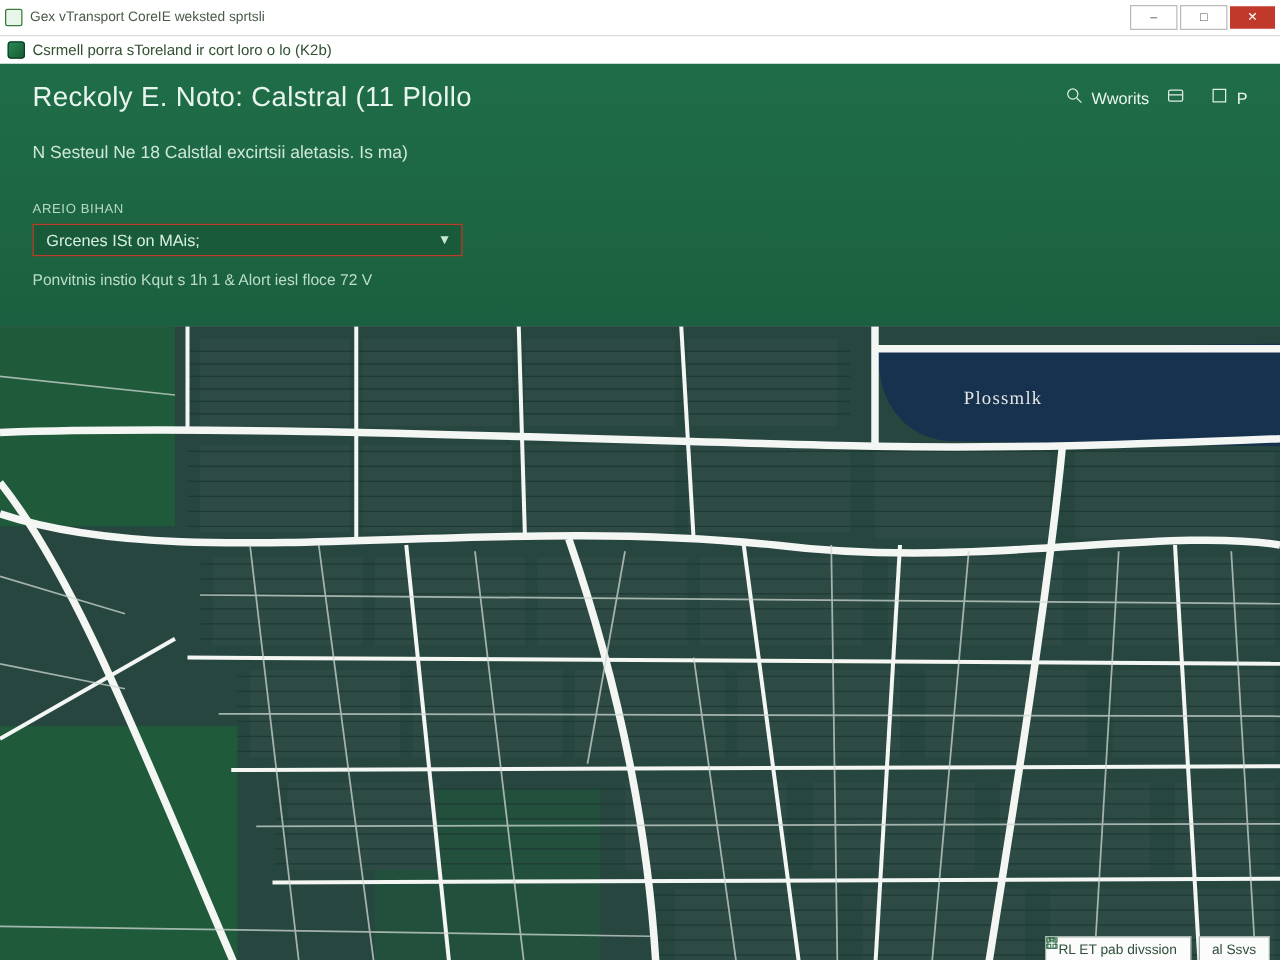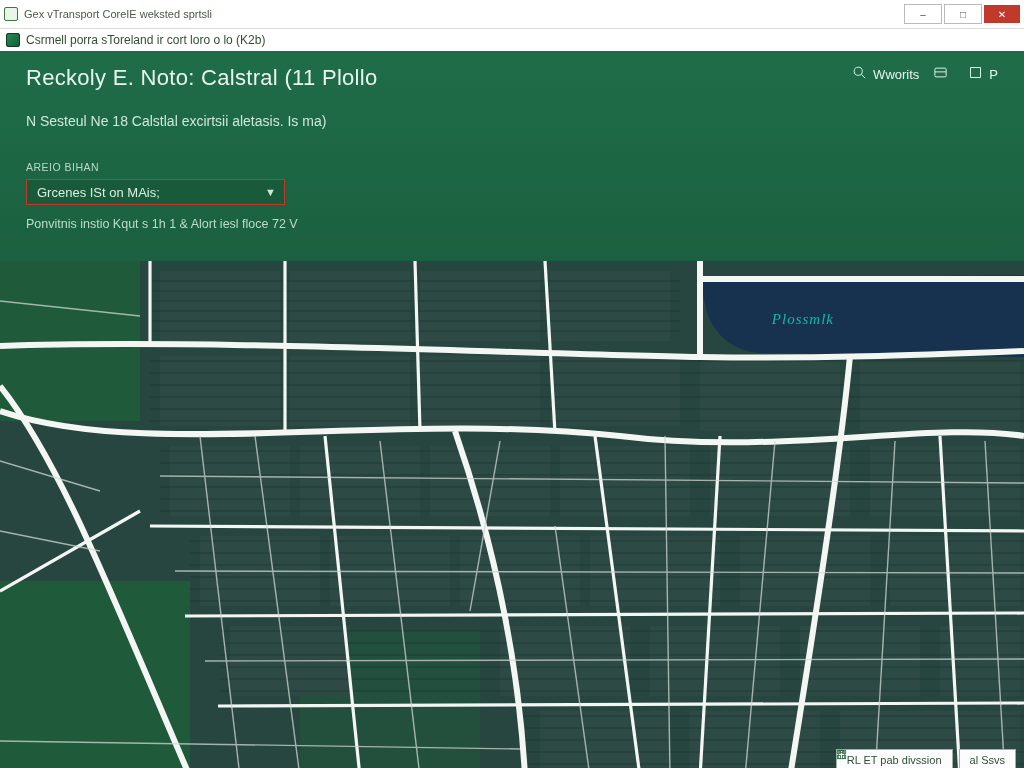--- a/index.html
+++ b/index.html
@@ -9,42 +9,42 @@
   .titlebar .spacer{flex:1}
   .win-btn{width:36px;height:18px;display:flex;align-items:center;justify-content:center;margin-left:2px;font-size:10px}
   .win-min{border:1px solid #bbb}
   .win-max{border:1px solid #bbb}
   .win-close{background:#c0392b;color:#fff}
   
   .subbar{height:22px;display:flex;align-items:center;padding:0 6px;font-size:12px;color:#2f4f2f}
   .subbar .brand-icon{width:14px;height:14px;margin-right:6px;border-radius:3px;background:linear-gradient(135deg,#2e8b57,#145a32);box-shadow:inset 0 0 0 1px #0b3d22}
   
   .header{background:#1e6b46;background:linear-gradient(#1f6d48,#1b6040);color:#e8f5ee;padding:14px 26px 18px;height:210px;box-sizing:border-box}
-  .header-top{display:flex;align-items:flex-start}
+  .header-top{display:flex;align-items:center}
   .header-title{font-size:22px;font-weight:400;flex:1;letter-spacing:.3px}
   .header-tools{display:flex;align-items:center;gap:14px;font-size:13px}
   .hdr-btn{display:flex;align-items:center;gap:6px;cursor:pointer}
   .icon-search svg,.icon-layers svg,.icon-print svg{width:15px;height:15px;stroke:#dfeee6;fill:none;stroke-width:1.6}
   .subtitle{margin-top:22px;font-size:14px;color:#cfe7da}
   .field-label{margin-top:32px;font-size:10.5px;letter-spacing:.5px;color:#b8d9c6;text-transform:uppercase}
-  .select{margin-top:6px;width:259px;height:26px;border:1px solid #c0392b;background:#185a3a;display:flex;align-items:center;padding:0 10px;box-sizing:border-box;color:#d8efe2;font-size:13px;cursor:pointer;position:relative}
+  .select{margin-top:6px;width:344px;height:26px;border:1px solid #c0392b;background:#185a3a;display:flex;align-items:center;padding:0 10px;box-sizing:border-box;color:#d8efe2;font-size:13px;cursor:pointer;position:relative}
   .select .caret{position:absolute;right:8px;top:6px;color:#c9e7d6;font-size:11px}
   .hint{margin-top:12px;font-size:12.5px;color:#bcdccb}
   
   .map{position:relative;width:1024px;height:516px;background:#233c37;overflow:hidden}
   .map svg{position:absolute;inset:0}
   .map .water{fill:#16324e}
   .map .block{fill:#2d4a44}
   .map .block2{fill:#274640}
   .map .park{fill:#1f5a3a}
   .map .road{stroke:#f4f6f3;fill:none}
   .map .road-major{stroke-width:6}
   .map .road-med{stroke-width:3.2}
   .map .road-minor{stroke-width:1.4;stroke:#cfd8d2;opacity:.75}
-  .river-label{position:absolute;right:190px;top:50px;color:#14b8a6;font-size:15px;font-style:italic;font-family:Georgia,serif;letter-spacing:1px}
+  .river-label{position:absolute;right:190px;top:50px;color:#e5e5e5;font-size:15px;font-family:Georgia,serif;letter-spacing:1px}
   
   .map-btns{position:absolute;right:8px;bottom:6px;display:flex;gap:6px}
   .map-btn{background:#fbfcfb;border:1px solid #9fb3a5;padding:4px 10px;font-size:11px;color:#2f4f3a;cursor:pointer;display:flex;gap:5px}
   .map-btn svg{width:11px;height:11px;stroke:#2f6b45;fill:none;stroke-width:1.8}
 </style>
 </head>
 <body>
 
 <div class="titlebar">
   <div class="app-icon"></div>

